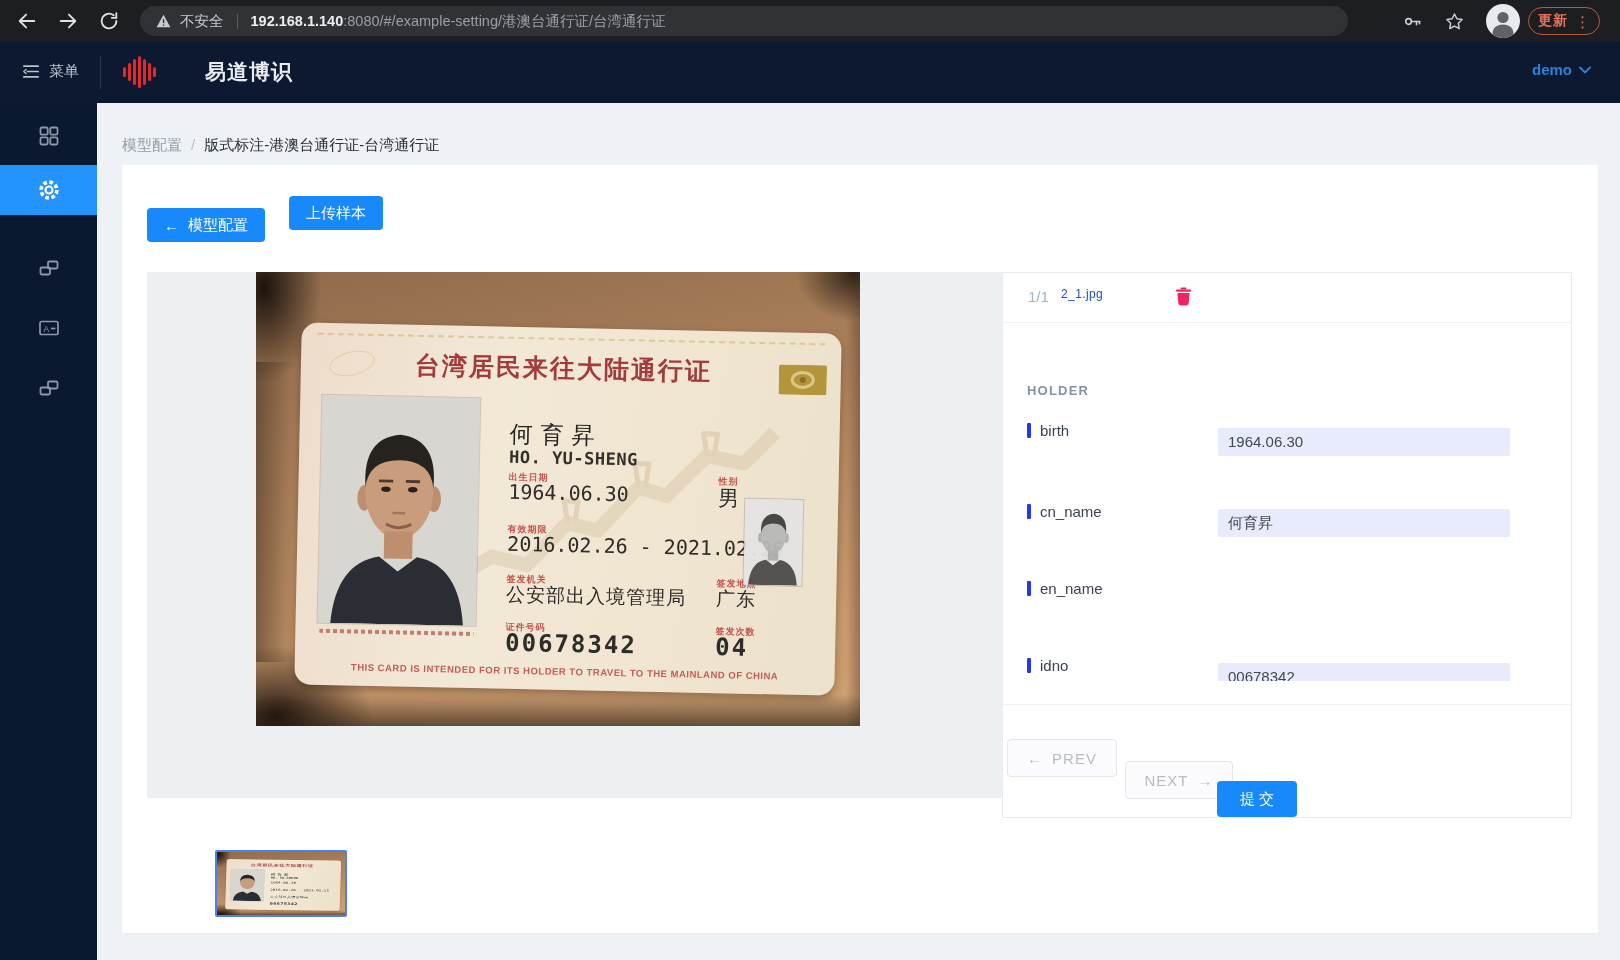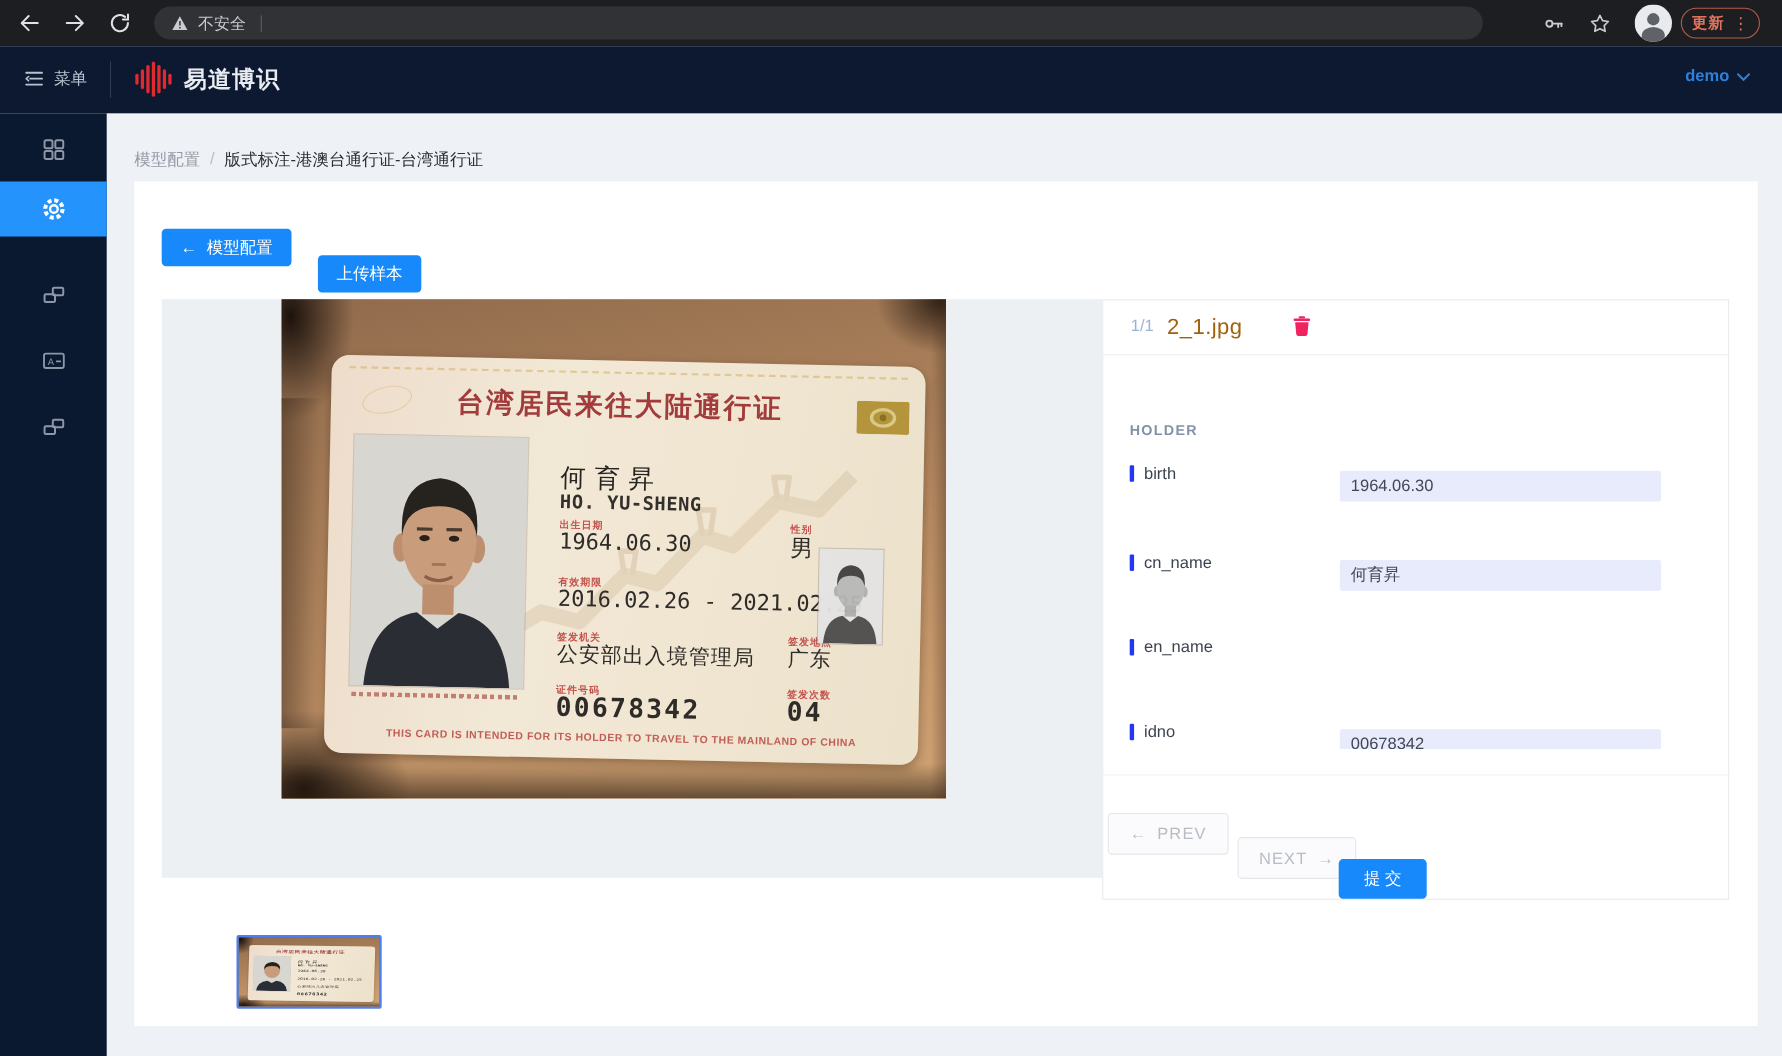--- a/index.html
+++ b/index.html
@@ -18,39 +18,39 @@
   .avatar-wrap{position:absolute;left:1486px;top:4px;width:34px;height:34px;}
   .update-pill{position:absolute;left:1528px;top:7px;height:28px;border:1.5px solid #b85a47;border-radius:15px;display:flex;align-items:center;padding:0 9px;gap:7px;color:#e2735c;box-sizing:border-box;}
   .update-pill .txt{font-size:14px;font-weight:bold;letter-spacing:1px;}
   .kebab{font-size:15px;color:#e2735c;line-height:1;}
 
   
   .appbar{position:absolute;left:0;top:42px;width:1620px;height:61px;background:#0c1930;}
   .menu-toggle{position:absolute;left:22px;top:20px;display:flex;align-items:center;gap:9px;color:#b9c2cf;font-size:15px;}
   .bar-div{position:absolute;left:100px;top:14px;width:1px;height:33px;background:#2b3b57;}
   .brand{position:absolute;left:121px;top:12px;display:flex;align-items:center;gap:10px;}
-  .brand .name{color:#e8ebf0;font-size:21px;font-weight:bold;letter-spacing:1px;}
+  .brand .name{color:#e8ebf0;font-size:21px;font-weight:bold;letter-spacing:1px;margin-left:38px;}
   .user-chip{position:absolute;left:1532px;top:19px;display:flex;align-items:center;gap:7px;color:#2f80d8;font-size:15px;font-weight:bold;}
 
   
   .sidenav{position:absolute;left:0;top:103px;width:97px;height:857px;background:#0a1830;}
   .side-item{position:absolute;left:0;width:97px;height:50px;display:flex;align-items:center;justify-content:center;color:#8d97a8;}
   .side-item.active{background:#2493fb;color:#fff;}
 
   
   .breadcrumb{position:absolute;left:122px;top:136px;font-size:15px;display:flex;gap:9px;}
   .bc-parent{color:#959ba5;}
   .bc-sep{color:#b9bec6;}
   .bc-current{color:#2c3037;}
 
   
   .content-card{position:absolute;left:122px;top:165px;width:1476px;height:768px;background:#fff;box-shadow:0 1px 2px rgba(0,0,0,.04);}
   .btn-blue{position:absolute;height:34px;background:#1789fa;color:#fff;border:none;border-radius:4px;font-size:15px;font-family:"Liberation Sans",sans-serif;display:flex;align-items:center;gap:9px;padding:0 17px;cursor:pointer;}
   .btn-back{left:25px;top:43px;}
-  .btn-upload{left:167px;top:31px;margin-top:36px;}
+  .btn-upload{left:167px;top:31px;}
 
   
   .viewer{position:absolute;left:25px;top:107px;width:855px;height:526px;background:#edf0f3;}
   .scene{position:absolute;width:604px;height:454px;overflow:hidden;background:linear-gradient(168deg,#8f6a4c 0%,#a37a56 25%,#b98c63 55%,#c99a6d 80%,#cfa273 100%);}
   .viewer .scene{left:109px;top:0;}
   .d-tl{position:absolute;left:-8px;top:-8px;width:74px;height:120px;background:radial-gradient(ellipse at 22% 20%,rgba(22,14,9,.95),rgba(22,14,9,0) 70%);}
   .d-l{position:absolute;left:-6px;top:90px;width:44px;height:300px;background:linear-gradient(90deg,rgba(40,26,16,.5),rgba(40,26,16,0));}
   .d-bl{position:absolute;left:-12px;bottom:-14px;width:130px;height:95px;background:radial-gradient(ellipse at 25% 75%,rgba(24,15,10,.92),rgba(24,15,10,0) 70%);}
   .d-b{position:absolute;left:0;bottom:0;width:100%;height:32px;background:linear-gradient(0deg,rgba(30,20,12,.6),rgba(30,20,12,0));}
   .d-tr{position:absolute;right:-12px;top:-12px;width:76px;height:62px;background:radial-gradient(ellipse at 78% 22%,rgba(28,18,11,.85),rgba(28,18,11,0) 70%);}
@@ -71,21 +71,21 @@
   .c-val.big{font-size:24px;font-weight:bold;letter-spacing:2px;}
   .c-val.cjk{font-family:"Liberation Sans",sans-serif;letter-spacing:1px;font-size:19px;}
   .ghost-photo{position:absolute;left:447px;top:167px;width:58px;height:86px;background:#efeeea;filter:grayscale(1) contrast(.9);opacity:.95;overflow:hidden;box-shadow:0 0 0 1px rgba(100,90,80,.3);}
   .card-foot{position:absolute;left:0;top:338px;width:100%;text-align:center;color:#c25d55;font-size:9.5px;font-weight:bold;letter-spacing:.5px;}
   .wall{position:absolute;left:150px;top:70px;opacity:.4;}
 
   
   .panel{position:absolute;left:880px;top:107px;width:570px;height:546px;background:#fff;border:1px solid #e9eaef;box-sizing:border-box;}
   .panel-head{position:absolute;left:0;top:0;width:100%;height:50px;border-bottom:1px solid #f0f1f4;box-sizing:border-box;}
   .pg{position:absolute;left:25px;top:15px;font-size:15px;color:#9cb2d4;}
-  .fname{position:absolute;left:58px;top:14px;font-size:20px;color:#a16207;letter-spacing:.4px;}
+  .fname{position:absolute;left:58px;top:14px;font-size:12px;color:#1d4ed8;letter-spacing:.4px;}
   .trash{position:absolute;left:172px;top:14px;width:17px;height:19px;cursor:pointer;}
   .labels-area{position:absolute;left:0;top:50px;width:100%;height:358px;overflow:hidden;}
   .labels-title{position:absolute;left:24px;top:60px;font-size:13px;font-weight:bold;letter-spacing:1.2px;color:#8292a8;}
   .frow-label{position:absolute;left:24px;display:flex;align-items:center;gap:9px;justify-content:flex-end;}
   .fbar{width:4px;height:15px;background:#2438f0;border-radius:1px;}
   .fname-txt{font-size:15px;color:#3b4250;}
   .finput{position:absolute;left:215px;width:292px;height:28px;background:#e8ebfb;border-radius:2px;font-size:15px;color:#414855;line-height:28px;padding-left:10px;box-sizing:border-box;white-space:nowrap;overflow:hidden;}
   .panel-foot{position:absolute;left:0;top:431px;width:100%;height:114px;border-top:1px solid #f0f1f4;box-sizing:border-box;}
   .btn-ghost{position:absolute;height:38px;background:#fbfbfd;border:1px solid #e5e6ea;border-radius:4px;color:#b7bcc4;font-size:15px;letter-spacing:1px;font-family:"Liberation Sans",sans-serif;display:flex;align-items:center;justify-content:center;gap:9px;cursor:default;}
   .btn-prev{left:4px;top:34px;width:110px;}
@@ -124,20 +124,21 @@
     <div class="addr">
       <span>
         <svg width="15" height="14" viewBox="0 0 24 22">
             <path d="M12 1 23 21H1Z" fill="#c8ccd2"></path>
             <rect x="11" y="8" width="2.2" height="6.5" fill="#313236"></rect>
             <rect x="11" y="16.6" width="2.2" height="2.2" fill="#313236"></rect>
           </svg>
       </span>
       <span class="sec-label">不安全</span>
       <span class="addr-sep"></span>
+      <span class="url"><span class="host">192.168.1.140</span><span class="rest">:8080/#/example-setting/港澳台通行证/台湾通行证</span></span>
     </div>
 
     <div class="nav-ic" style="left:1402px;top:11px;width:21px;height:21px;color:#c9cdd3">
       <svg viewBox="0 0 24 24" fill="none" stroke="currentColor" stroke-width="1.9" stroke-linecap="round">
           <circle cx="7.5" cy="12" r="3.2"></circle>
           <path d="M10.8 12h9.4"></path>
           <path d="M16.6 12v3.6"></path>
           <path d="M20 12v2.6"></path>
         </svg>
     </div>

